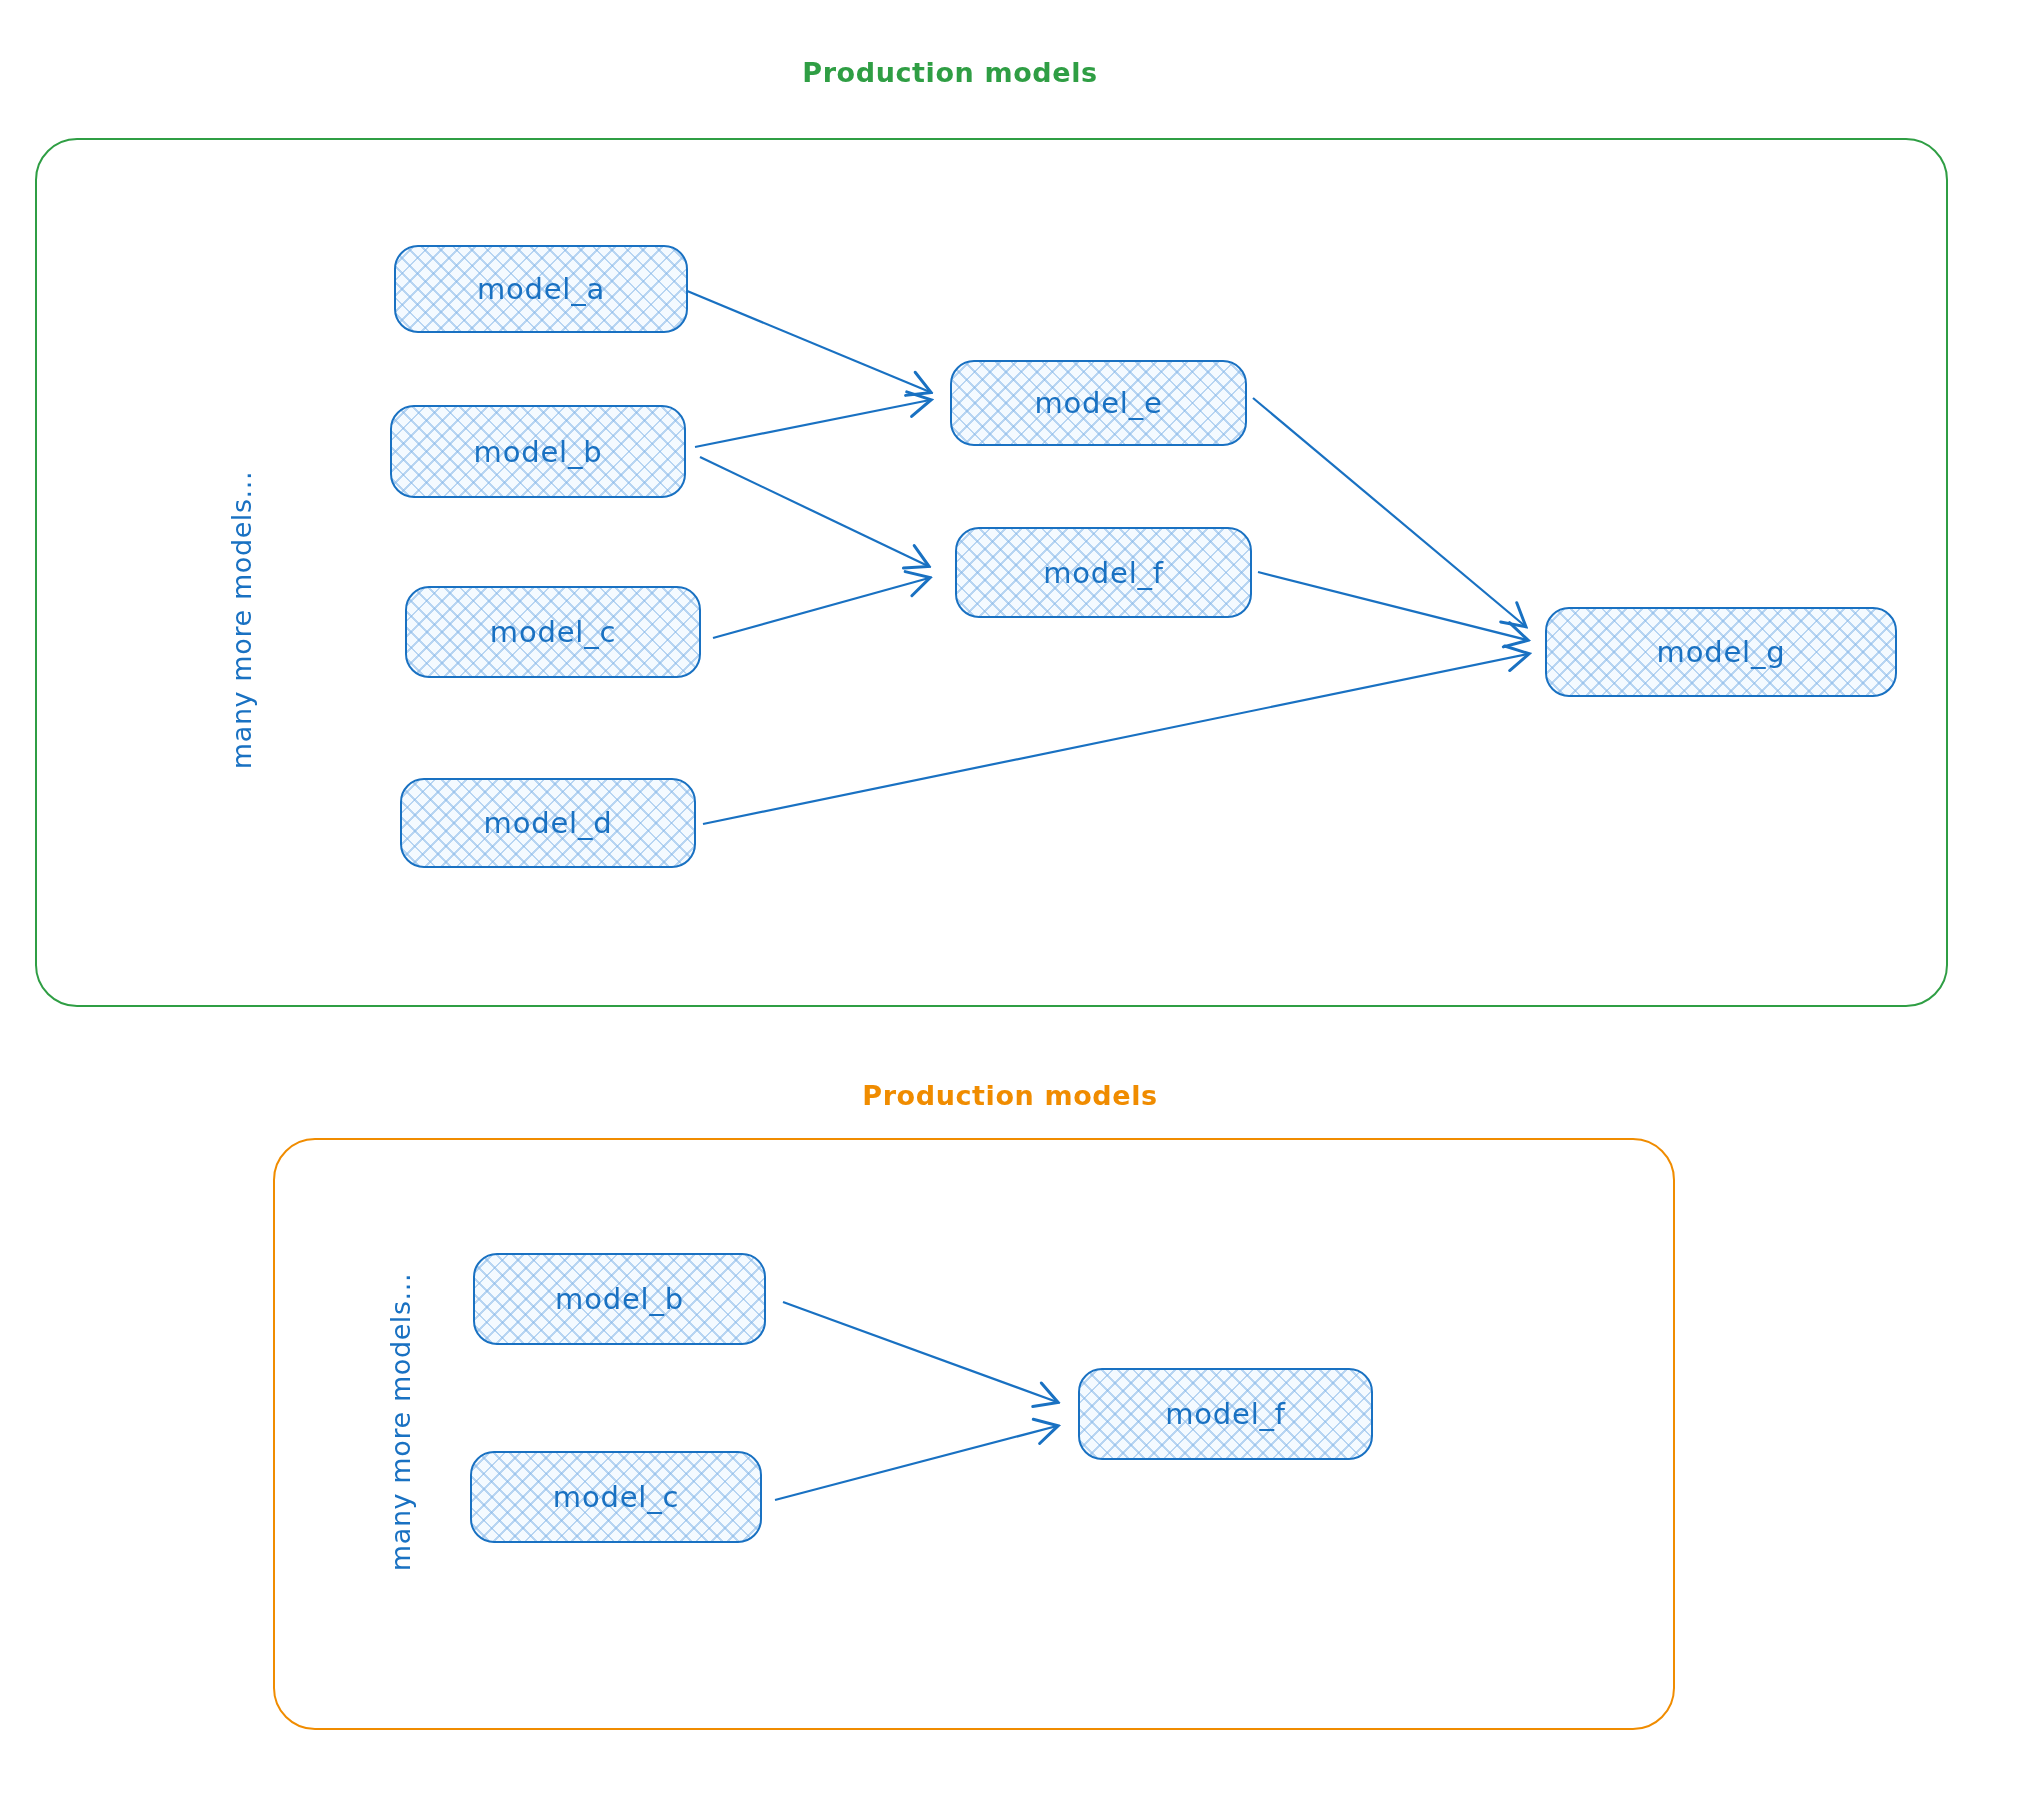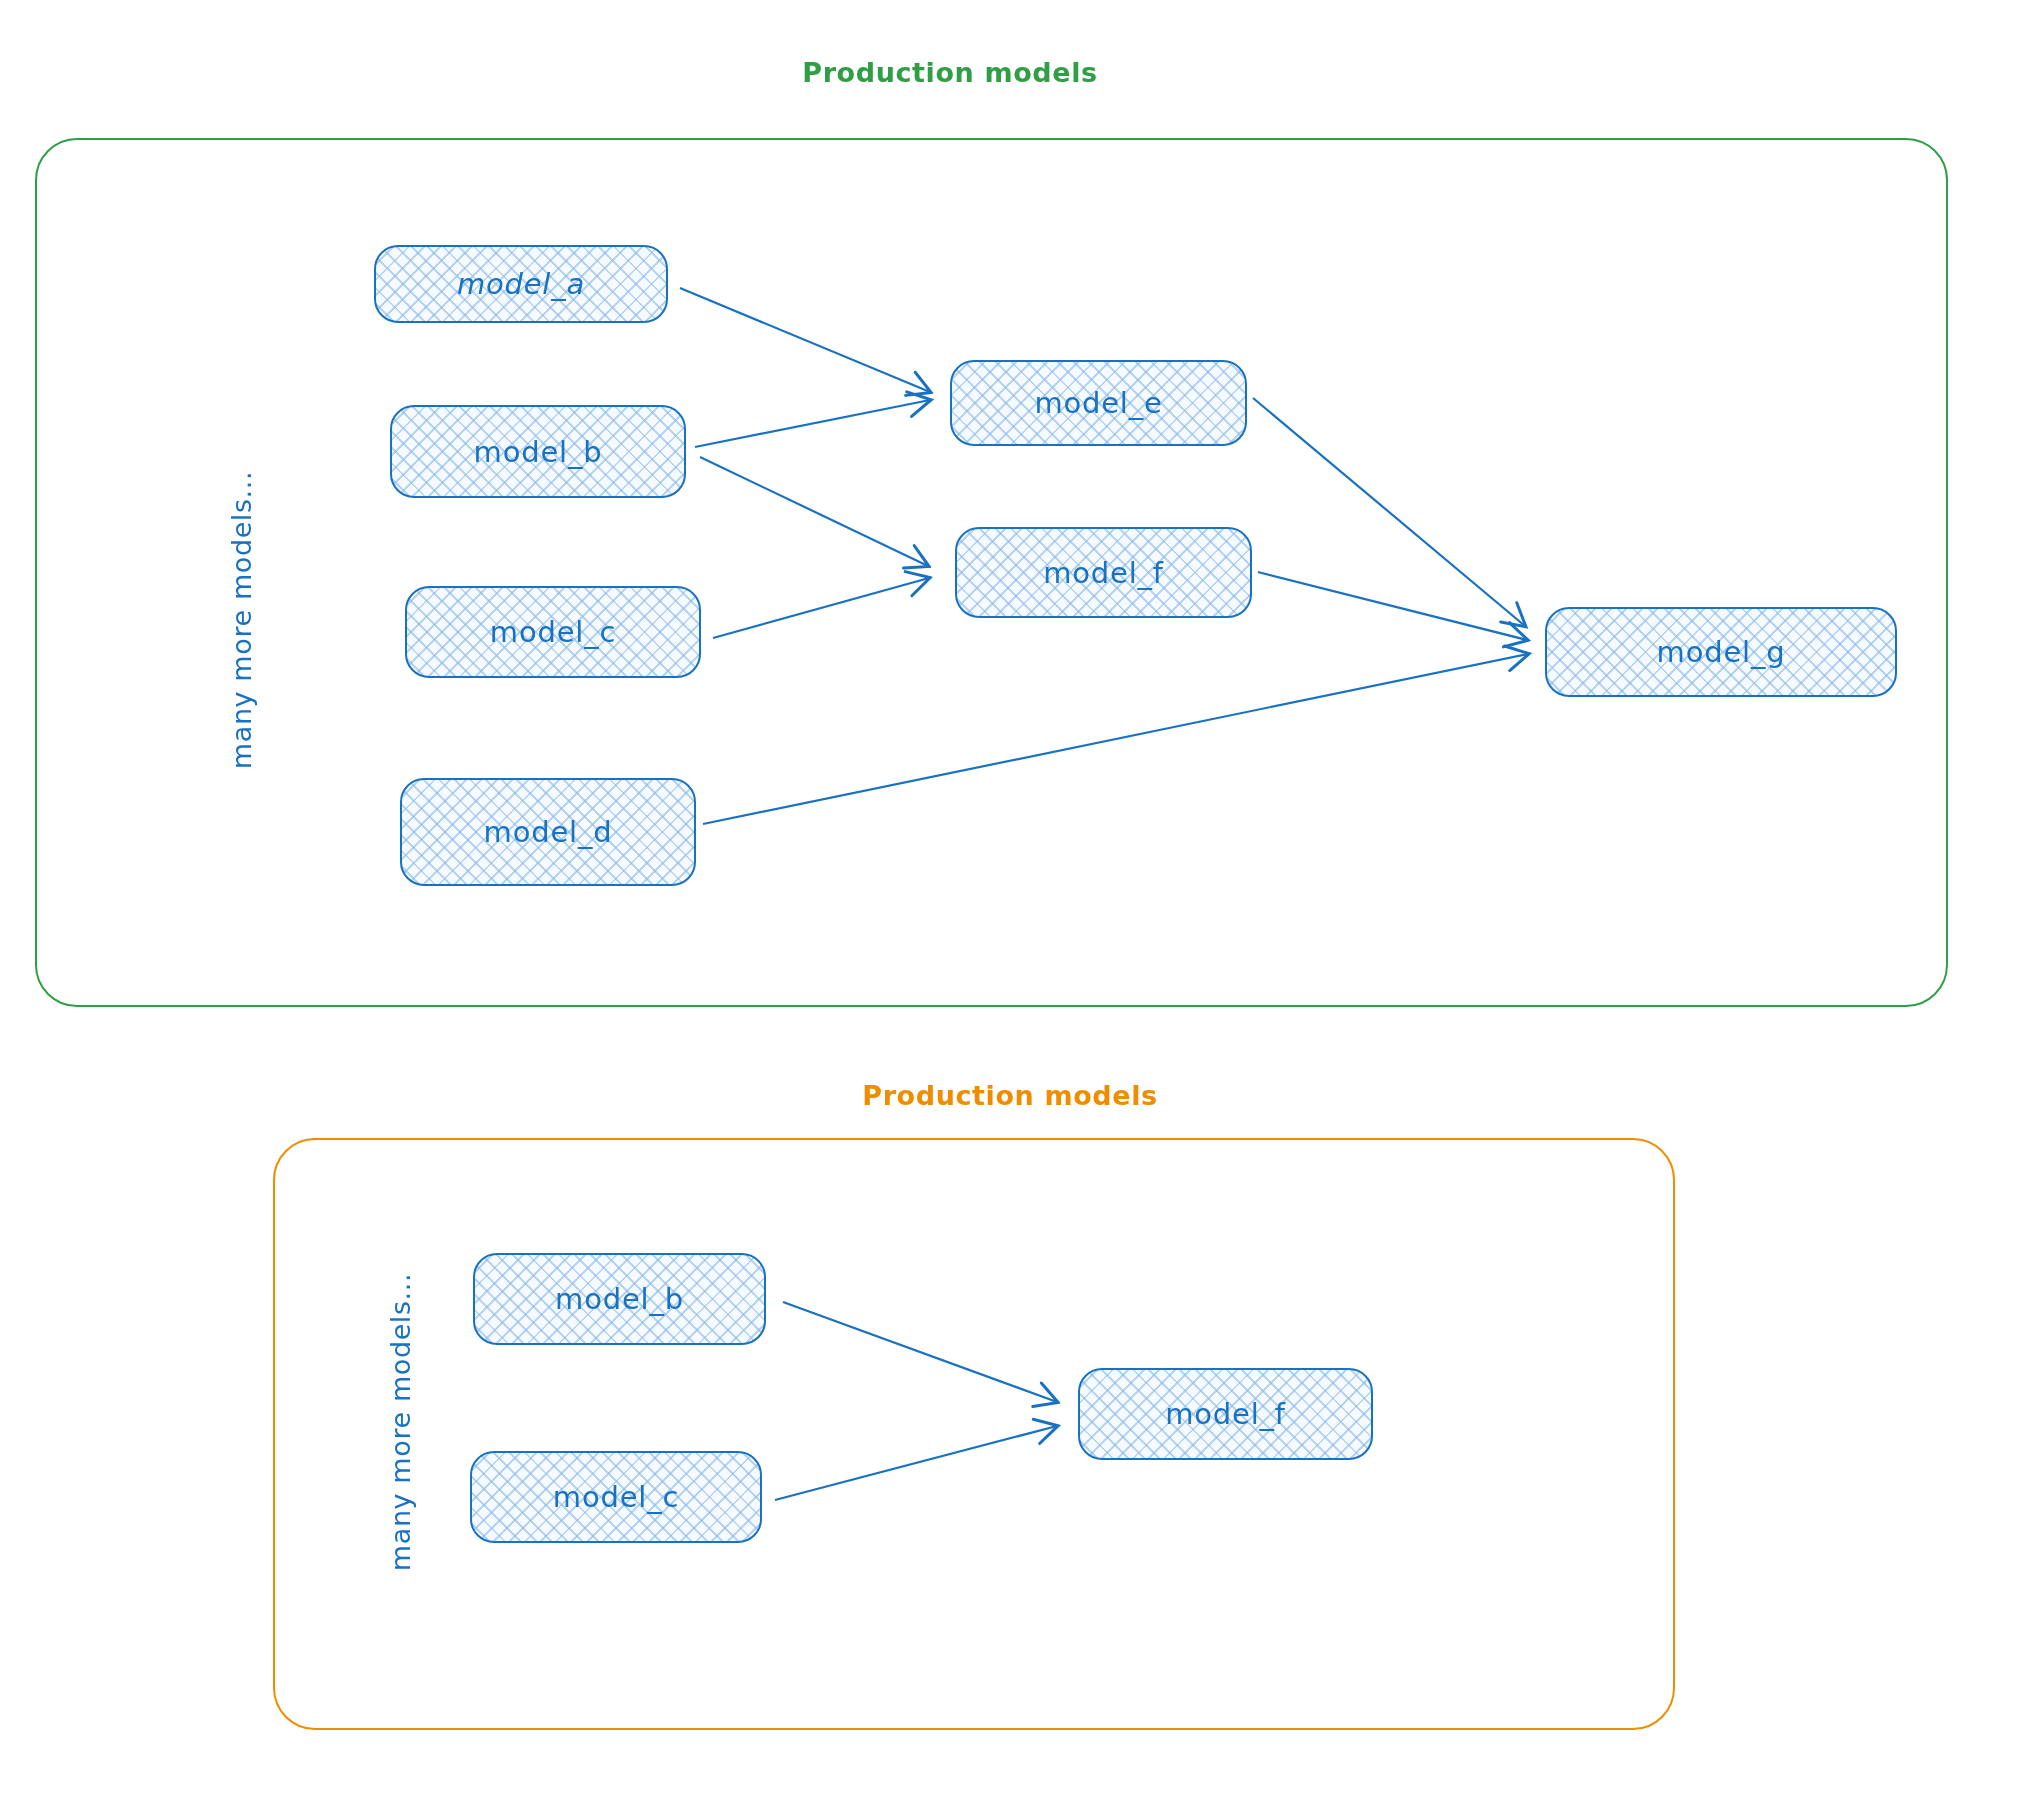--- a/index.html
+++ b/index.html
@@ -49,30 +49,30 @@
         <line x1="783" y1="1302" x2="1057" y2="1402" stroke="#1971c2" stroke-width="2.2" marker-end="url(#arrowhead)"></line>
         <line x1="775" y1="1500" x2="1057" y2="1426" stroke="#1971c2" stroke-width="2.2" marker-end="url(#arrowhead)"></line>
       </g>
   </svg>
 
   <section>
     <h2 class="section-title" style="left: 950px; top: 72px; color: rgb(47, 158, 68);">Production models</h2>
     <div class="frame" style="left: 35px; top: 138px; width: 1913px; height: 869px; border-color: rgb(47, 158, 68); border-radius: 42px;"></div>
     <div class="side-label" style="left: 241px; top: 620px;">many more models...</div>
     <div class="node-layer">
-        <div class="node" style="left: 374px; top: 245px; width: 294px; height: 78px; font-style: italic;">
+        <div class="node" style="left: 394px; top: 245px; width: 294px; height: 88px;">
           <span class="node-label">model_a</span>
         </div>
         <div class="node" style="left: 390px; top: 405px; width: 296px; height: 93px;">
           <span class="node-label">model_b</span>
         </div>
         <div class="node" style="left: 405px; top: 586px; width: 296px; height: 92px;">
           <span class="node-label">model_c</span>
         </div>
-        <div class="node" style="left: 400px; top: 778px; width: 296px; height: 108px;">
+        <div class="node" style="left: 400px; top: 778px; width: 296px; height: 90px;">
           <span class="node-label">model_d</span>
         </div>
         <div class="node" style="left: 950px; top: 360px; width: 297px; height: 86px;">
           <span class="node-label">model_e</span>
         </div>
         <div class="node" style="left: 955px; top: 527px; width: 297px; height: 91px;">
           <span class="node-label">model_f</span>
         </div>
         <div class="node" style="left: 1545px; top: 607px; width: 352px; height: 90px;">
           <span class="node-label">model_g</span>

